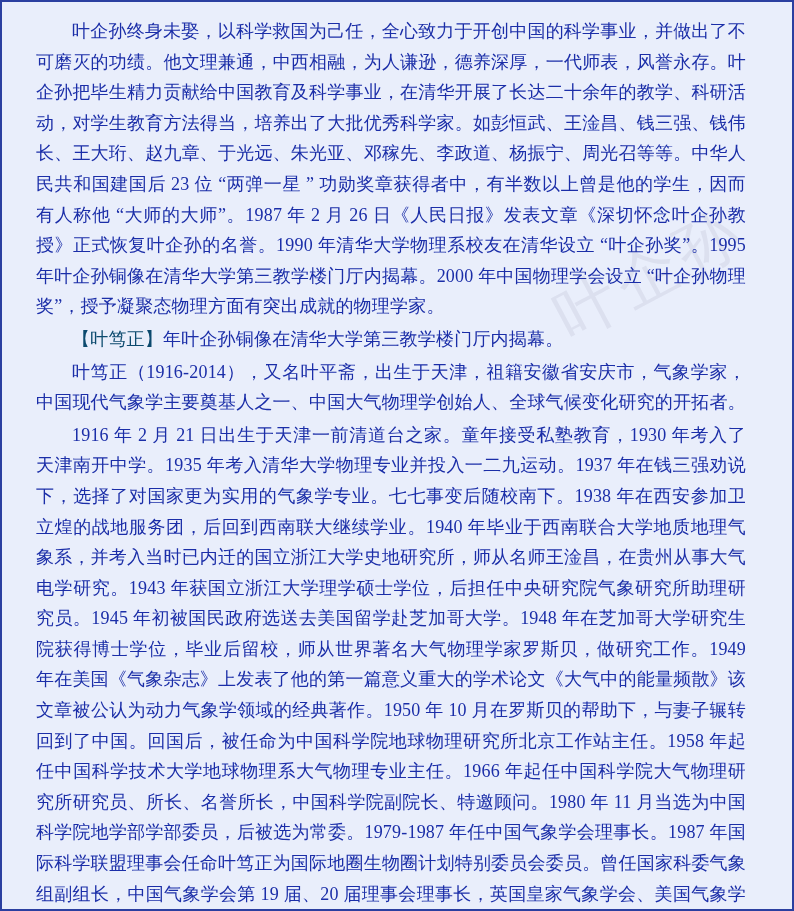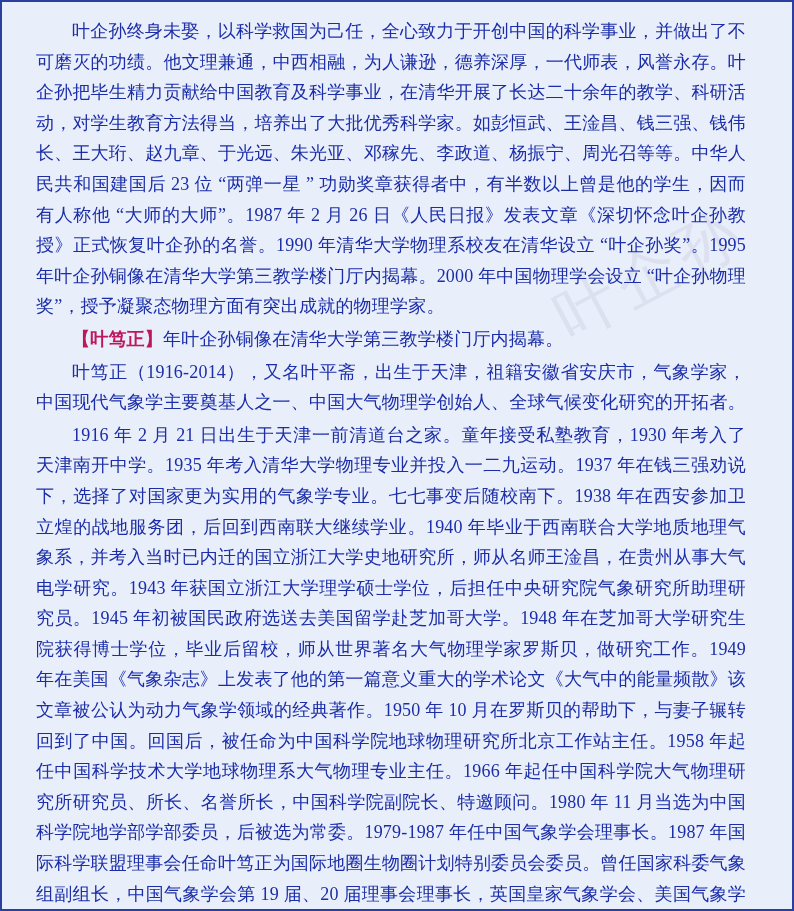--- a/index.html
+++ b/index.html
@@ -51,22 +51,22 @@
     line-height: 30.6px;
     color: #1b2ea8;
     text-align: justify;
     text-justify: inter-ideograph;
     letter-spacing: 0.2px;
   }
   p.indent {
     text-indent: 2em;
   }
   .redtag {
-    color: #be185d;
-    font-weight: bold;
+    color: #0c4a6e;
+    font-weight: normal;
   }
 </style>
 </head>
 <body>
 
 <div class="page">
   <div class="page-inner">
     <div class="watermark">叶企孙</div>
     <div class="content">
 

